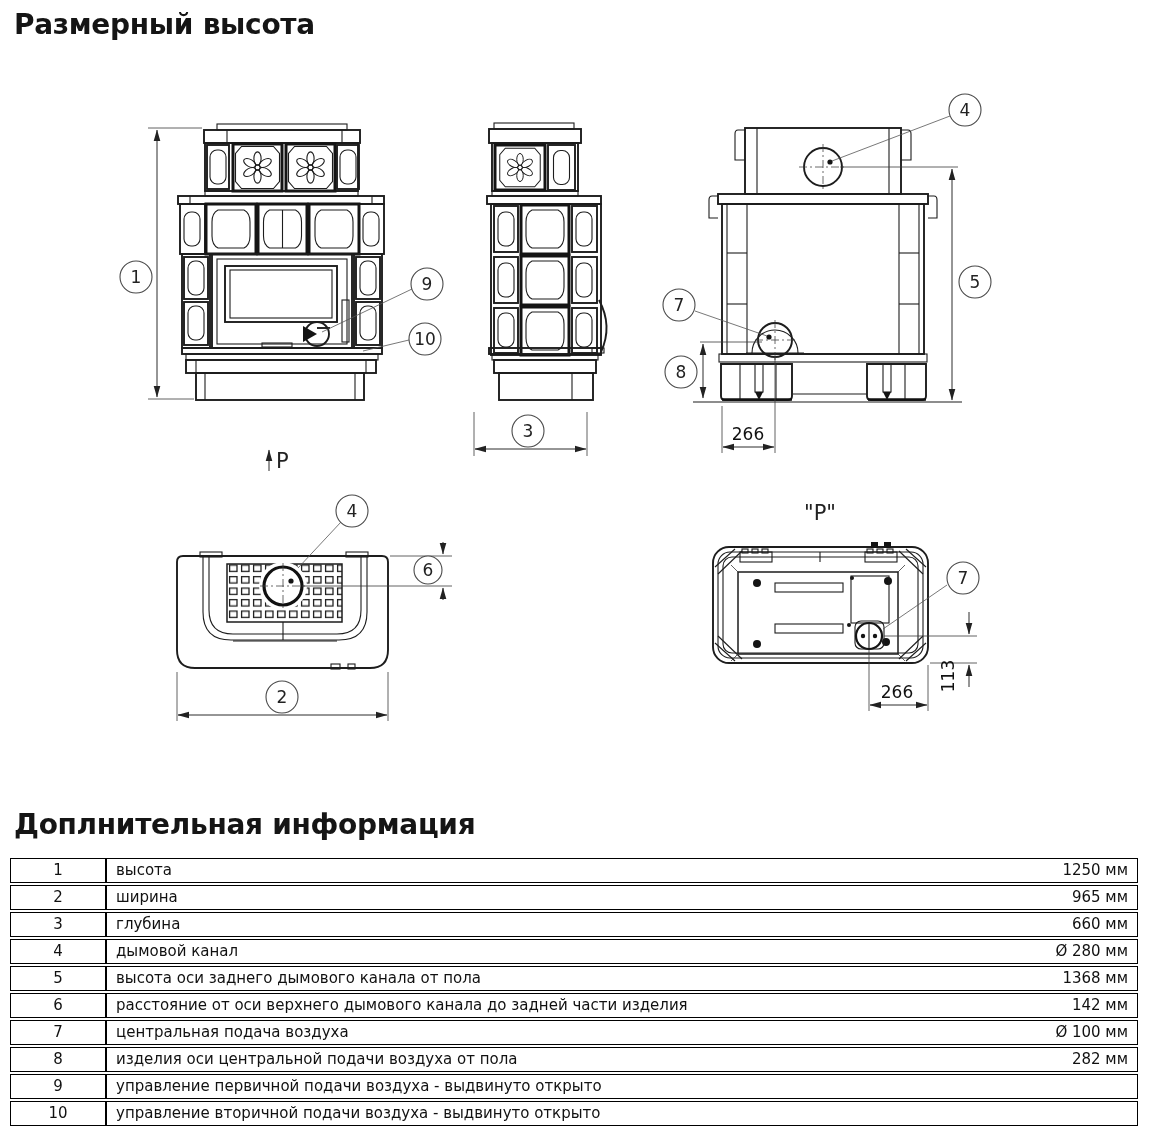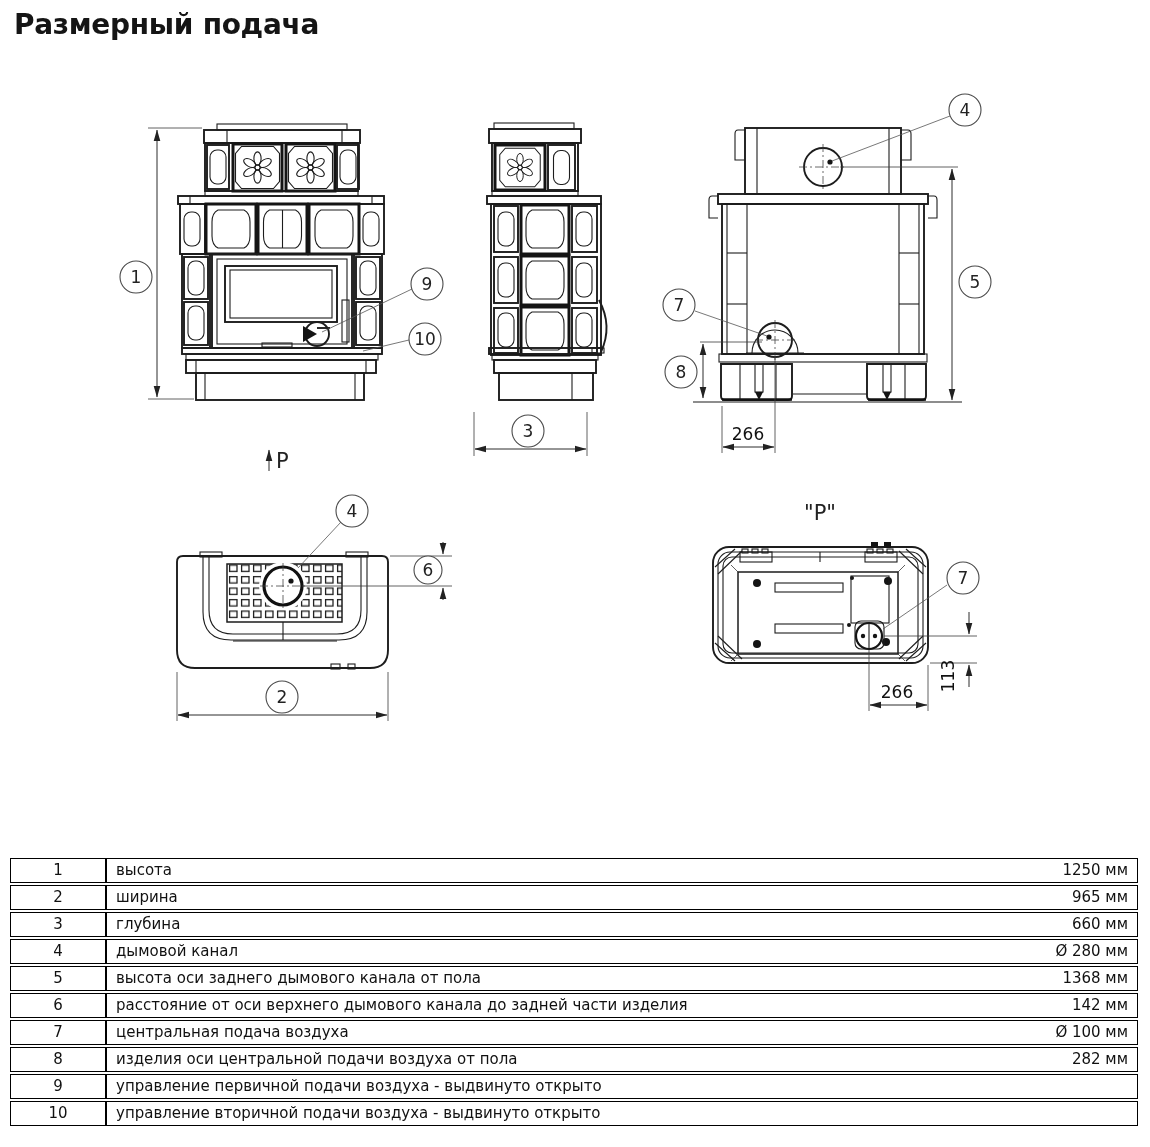--- a/index.html
+++ b/index.html
@@ -31,21 +31,21 @@
   .spec td.desc{padding:2px 9px 2px 9px;}
   .spec .cellflex{display:flex;justify-content:space-between;align-items:center;}
   .spec .lbl{text-align:left;}
   .spec .val{text-align:right;white-space:nowrap;}
 </style>
 </head>
 <body>
 
 <div class="canvas">
 
-  <h1 id="title1">Размерный подача</h1>
+  <h1 id="title1">Размерный высота</h1>
 
   <svg class="drawing" width="1150" height="800" viewBox="0 0 1150 800">
     <defs>
       <marker id="ae" markerWidth="13" markerHeight="9" refX="11" refY="4" orient="auto">
         <path d="M0,0.7 L11.5,4 L0,7.3 Z" fill="#222"></path>
       </marker>
       <marker id="as" markerWidth="13" markerHeight="9" refX="0.5" refY="4" orient="auto">
         <path d="M11.5,0.7 L0,4 L11.5,7.3 Z" fill="#222"></path>
       </marker>
       <path id="oct" class="s1" d="M-13,-19 L13,-19 Q19,-16 19,-7 L19,7 Q19,16 13,19 L-13,19 Q-19,16 -19,7 L-19,-7 Q-19,-16 -13,-19 Z"></path>
@@ -384,20 +384,21 @@
       <line class="dim" x1="969" y1="687" x2="969" y2="665" marker-end="url(#ae)"></line>
       <text class="dimt" transform="translate(954,676) rotate(-90)">113</text>
 
       <line class="thin" x1="869" y1="650" x2="869" y2="711"></line>
       <line class="thin" x1="928" y1="665" x2="928" y2="711"></line>
       <line class="dim" x1="870" y1="705" x2="927" y2="705" marker-start="url(#as)" marker-end="url(#ae)"></line>
       <text class="dimt" x="897" y="698">266</text>
     </g>
   </svg>
 
+  <h2 id="title2">Доплнительная информация</h2>
 
   <table class="spec">
     <tbody>
       <tr>
         <td class="num">1</td>
         <td class="desc">
             <div class="cellflex">
               <span class="lbl">высота</span>
               <span class="val">1250 мм</span>
             </div>

